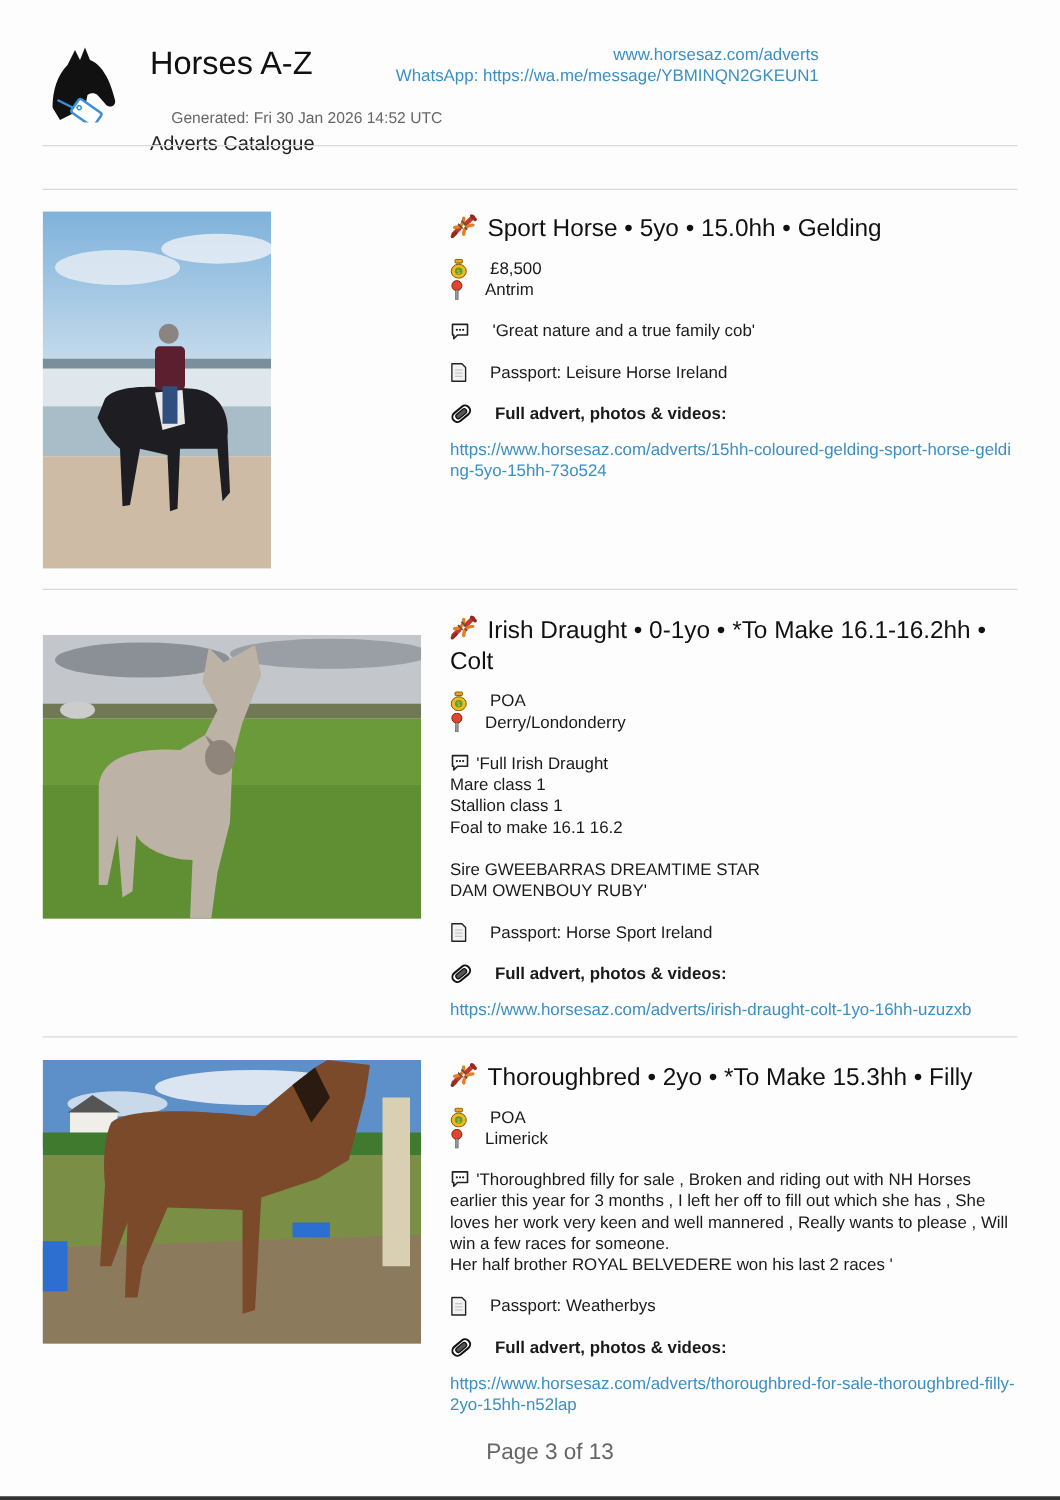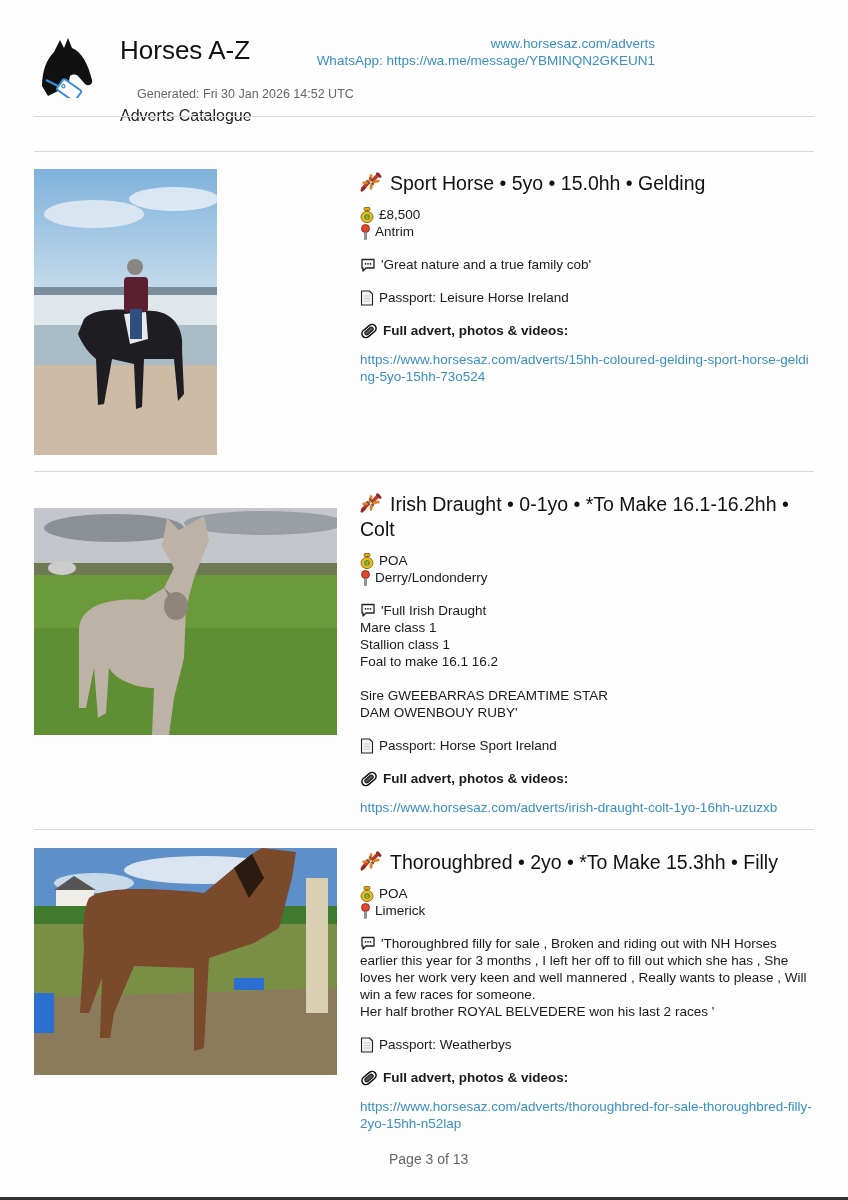--- a/index.html
+++ b/index.html
@@ -19,29 +19,29 @@
   .header-links a { color: #3a8fc4; text-decoration: none; display: block; }
 
   .divider { position: absolute; left: 34px; width: 780px; height: 1px; background: #d9d9d9; }
 
   
   .listing { position: absolute; left: 34px; width: 780px; }
   .photo { position: absolute; left: 0; overflow: hidden; }
   .details { position: absolute; left: 326px; width: 455px; font-size: 13.5px; line-height: 17px; color: #1a1a1a; }
   .title { font-size: 19.5px; line-height: 25px; color: #111; margin: 0 0 10px 0; }
   .title .ico { display: inline-block; width: 22px; height: 20px; vertical-align: -2px; margin-right: 8px; }
-  .row { display: flex; align-items: flex-end; }
+  .row { display: flex; align-items: flex-end; gap: 13px; }
   .ic { display: inline-block; width: 14px; height: 16px; margin-right: 5px; flex: none; }
   .ic-sm { width: 11px; margin-right: 4px; }
   .gap { height: 16px; }
   .desc { white-space: pre-line; }
   .bold { font-weight: bold; }
   a.link { color: #3a8fc4; text-decoration: none; word-break: break-all; display: block; margin-top: 12px; }
 
-  .footer-page { position: absolute; left: 389px; top: 1151px; font-size: 14px; color: #666; }
+  .footer-page { position: absolute; left: 389px; top: 1151px; font-size: 18px; color: #666; }
 </style>
 </head>
 <body>
 
 <svg width="0" height="0" style="position:absolute">
   <defs>
     <symbol id="sym-dna" viewBox="0 0 24 22">
       <path d="M3 18 L8 13 M14 9 L20 3" stroke="#c0392b" stroke-width="4" stroke-linecap="round"></path>
       <path d="M4 12 C9 12 12 9 12 4 M20 10 C15 10 12 13 12 18" stroke="#e67e22" stroke-width="3" fill="none" stroke-linecap="round"></path>
       <path d="M7 9 L11 13 M10 6 L14 10 M13 12 L15 14" stroke="#555" stroke-width="1.5"></path>

